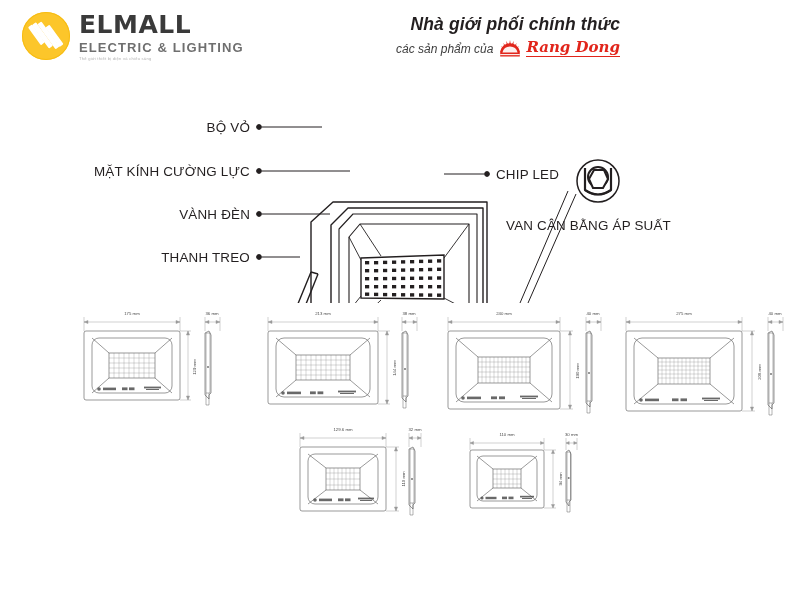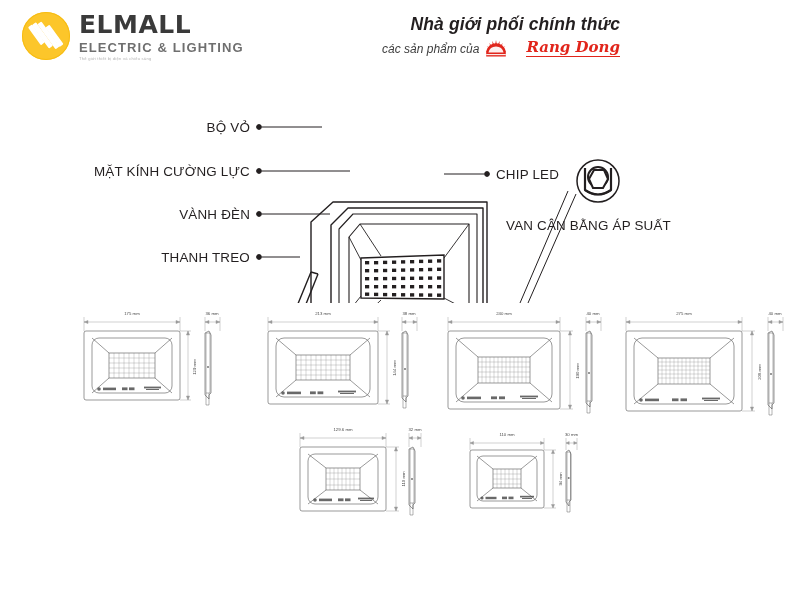--- a/index.html
+++ b/index.html
@@ -42,21 +42,21 @@
   .brand-sub{font-size:13px;letter-spacing:1.1px;color:#6f6f6f;margin-top:4px;font-weight:600;}
   .brand-tag{font-size:4.1px;letter-spacing:.25px;color:#b2b2b2;margin-top:2.5px;}
 
   .dist{position:absolute;right:18px;top:14px;text-align:right;}
   .dist-line1{
     font-size:17.5px;font-weight:700;font-style:italic;color:#231f20;
     letter-spacing:.1px;white-space:nowrap;
   }
   .dist-line2{display:flex;align-items:center;justify-content:flex-end;gap:6px;margin-top:4px;}
   .dist-l2-text{font-size:12px;font-style:italic;color:#3d3d3d;white-space:nowrap;}
-  .rd-logo{display:flex;align-items:center;gap:19px;}
+  .rd-logo{display:flex;align-items:center;gap:5px;}
   .rd-sun{width:22px;height:19px;position:relative;}
   .rd-name{
     font-size:15px;font-weight:700;font-style:italic;color:#e1251b;
     white-space:nowrap;border-bottom:1.6px solid #e1251b;line-height:1.05;
     font-family:"DejaVu Serif", serif;
   }
 
   
   .hero{position:absolute;left:0;top:98px;width:800px;height:205px;}
   .hero svg{position:absolute;left:0;top:0;}

